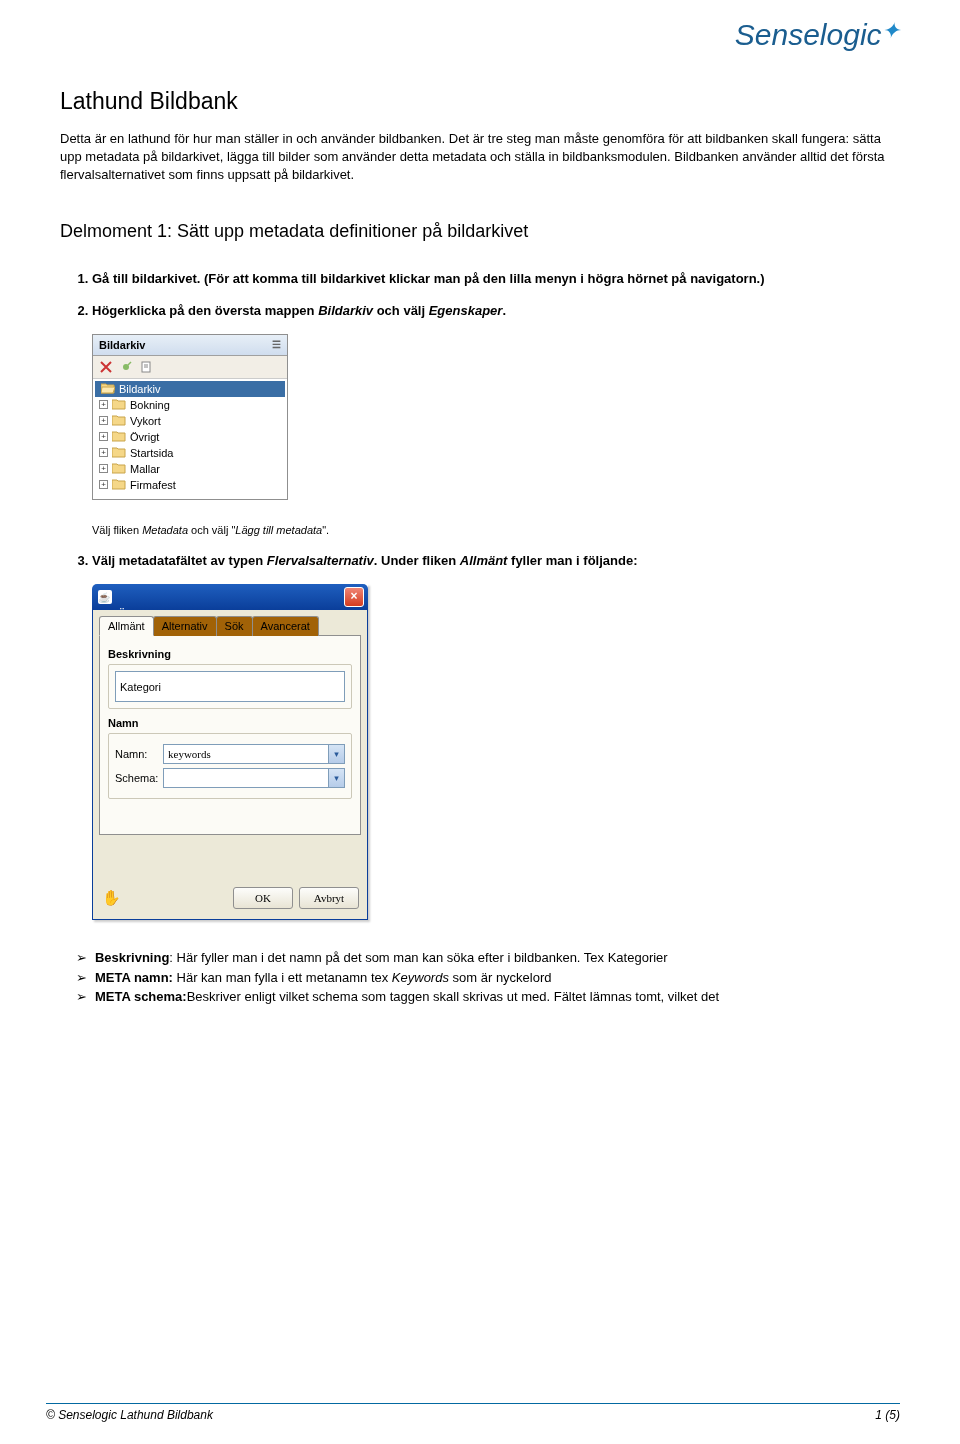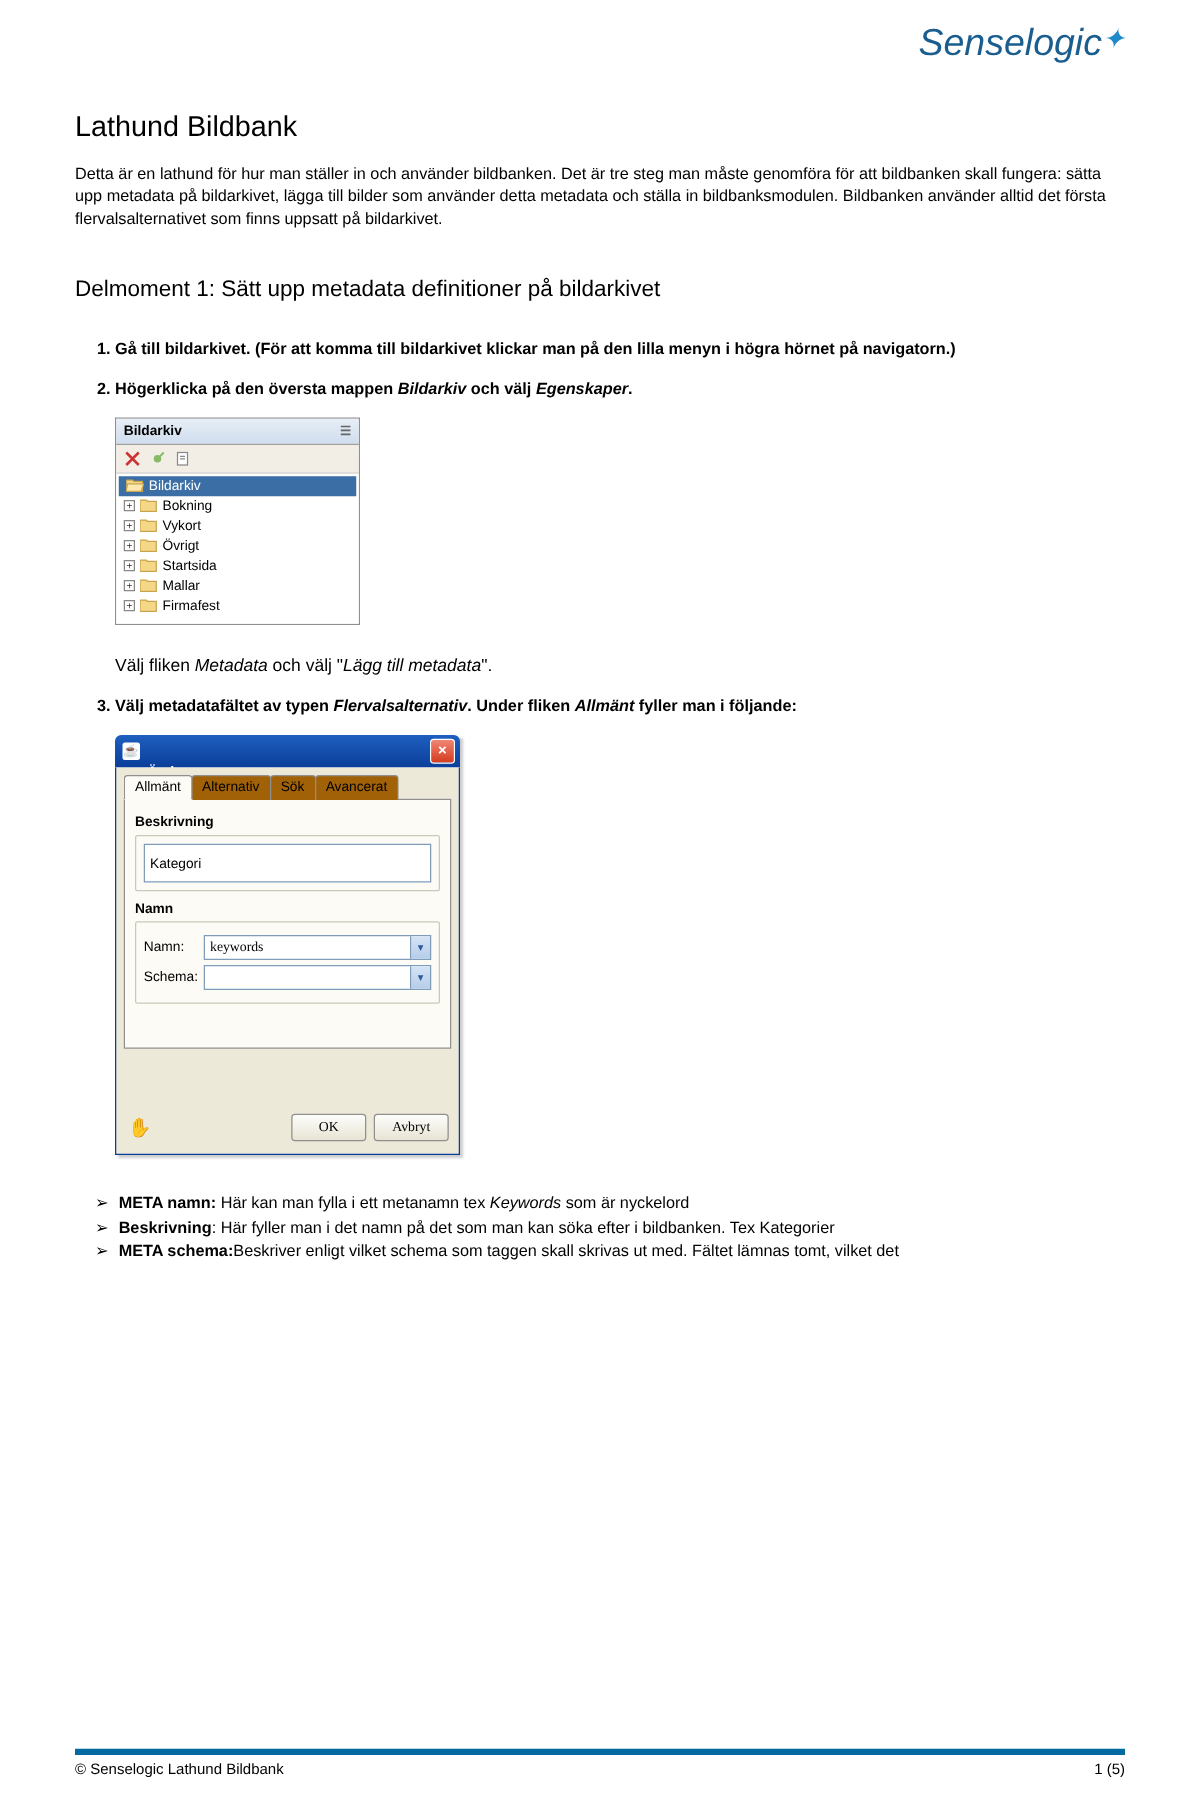--- a/index.html
+++ b/index.html
@@ -103,21 +103,21 @@
     background: #fff;
   }
   .tree-row.no-expander { padding-left: 6px; }
   .tree-row .folder-icon {
     width: 14px; height: 11px;
     display: inline-block;
   }
   .tree-row .folder-icon svg { display: block; }
 
   .after-panel1 {
-    font-size: 14px;
+    font-size: 11px;
     margin: 0 0 16px 32px;
   }
 
   
   .dialog {
     width: 276px;
     margin: 6px 0 28px 32px;
     font-family: Tahoma, sans-serif;
     font-size: 11px;
     box-shadow: 2px 2px 2px rgba(0,0,0,0.2);
@@ -253,27 +253,28 @@
     margin-left: -20px;
     margin-right: 8px;
     color: #000;
   }
   .bullets b { font-weight: bold; }
 
   
   .footer {
     position: absolute;
     bottom: 22px;
-    left: 60px;
+    left: 46px;
     right: 60px;
-    border-top: 5px solid #0369a1;
+    border-top: 1px solid #0369a1;
     padding-top: 4px;
     font-size: 12px;
     display: flex;
     justify-content: space-between;
+    font-style: italic;
   }
 </style>
 </head>
 <body>
 
 <div class="logo"><span>Senselogic</span><span class="sparkle">✦</span></div>
 
 <h1>Lathund Bildbank</h1>
 
 <p class="intro">Detta är en lathund för hur man ställer in och använder bildbanken. Det är tre steg man måste genomföra för att bildbanken skall fungera: sätta upp metadata på bildarkivet, lägga till bilder som använder detta metadata och ställa in bildbanksmodulen. Bildbanken använder alltid det första flervalsalternativet som finns uppsatt på bildarkivet.</p>
@@ -428,21 +429,21 @@
     <div class="dlg-bottom">
       <span class="hand-icon">✋</span>
       <span class="spacer"></span>
       <div class="btn">OK</div>
       <div class="btn">Avbryt</div>
     </div>
   </div>
 </div>
 
 <ul class="bullets">
+  <li><b>Beskrivning</b><span>: Här fyller man i det namn på det som man kan söka efter i bildbanken. Tex Kategorier</span></li>
   <li><b>META namn:</b><span> Här kan man fylla i ett metanamn tex </span><i>Keywords</i><span> som är nyckelord</span></li>
-  <li><b>Beskrivning</b><span>: Här fyller man i det namn på det som man kan söka efter i bildbanken. Tex Kategorier</span></li>
   <li><b>META schema:</b><span>Beskriver enligt vilket schema som taggen skall skrivas ut med. Fältet lämnas tomt, vilket det</span></li>
 </ul>
 
 <div class="footer">
   <span>© Senselogic Lathund Bildbank</span>
   <span>1 (5)</span>
 </div>
 
 </body></html>

